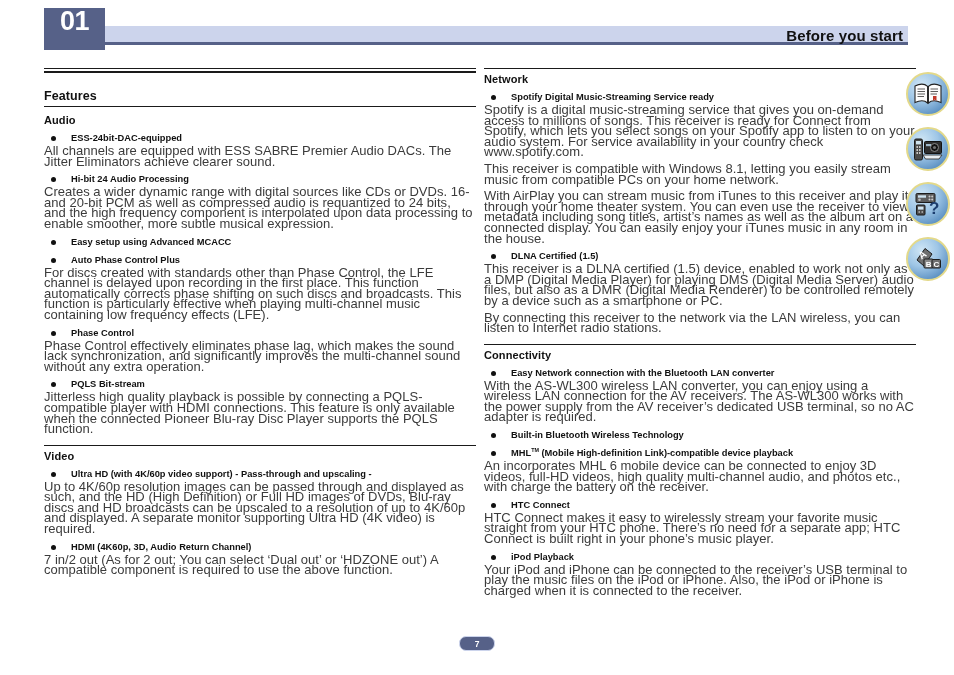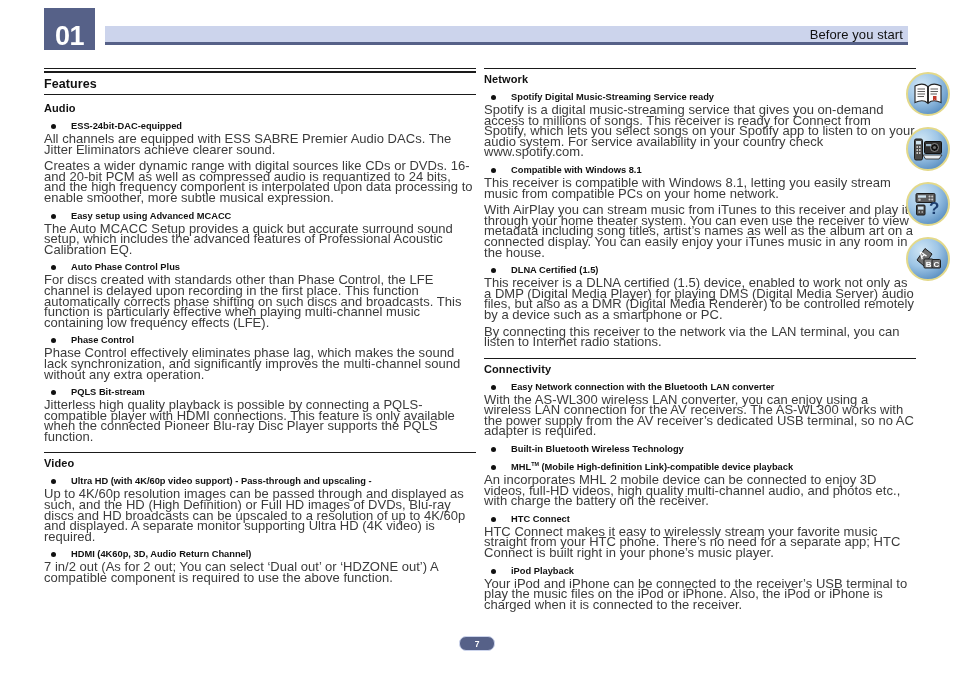--- a/index.html
+++ b/index.html
@@ -19,24 +19,24 @@
   
   .header {
     position: absolute;
     left: 0; top: 0;
     width: 954px;
     height: 58px;
   }
   .chapter-box {
     position: absolute;
     left: 44px; top: 8px;
-    width: 51px; height: 42px;
+    width: 61px; height: 42px;
     background: #566188;
     display: flex;
-    align-items: flex-end;
+    align-items: flex-start;
     justify-content: center;
   }
   .chapter-num {
     color: #ffffff;
     font-size: 27px;
     font-weight: bold;
     letter-spacing: -0.5px;
     line-height: 1;
   }
   .header-band {
@@ -44,22 +44,22 @@
     left: 105px; top: 26px;
     width: 803px; height: 19px;
     background: #ccd4ec;
     border-bottom: 3px solid #566188;
     box-sizing: border-box;
   }
   .header-title {
     position: absolute;
     right: 5px;
     top: 1px;
-    font-size: 13px;
-    font-weight: normal;
+    font-size: 15px;
+    font-weight: bold;
     color: #111111;
     letter-spacing: 0.1px;
     white-space: nowrap;
   }
 
   
   .col {
     position: absolute;
     top: 68px;
     width: 432px;
@@ -68,21 +68,21 @@
   .col-right { left: 484px; }
 
   
   .major-head {
     border-top: 1px solid #1a1a1a;
     padding-top: 2px;
     margin-top: 0;
   }
   .major-head-inner {
     border-top: 2.5px solid #1a1a1a;
-    padding-top: 4px;
+    padding-top: 16px;
   }
   .major-head-text {
     font-size: 12.5px;
     font-weight: bold;
     color: #111111;
     padding-bottom: 3px;
     letter-spacing: 0.1px;
   }
   .major-rule {
     border-bottom: 1px solid #1a1a1a;
@@ -202,25 +202,25 @@
     </div>
   </div>
   <div class="major-rule"></div>
   <div id="left-sections">
       <div class="sec-head first notop">Audio</div>
       <div class="item">
         <div class="item-title"><span class="bullet"></span><span>ESS-24bit-DAC-equipped</span></div>
         <div class="item-body">All channels are equipped with ESS SABRE Premier Audio DACs. The Jitter Eliminators achieve clearer sound.</div>
       </div>
       <div class="item">
+        <div class="item-title"><span class="bullet"></span><span>Hi-bit 24 Audio Processing</span></div>
         <div class="item-body">Creates a wider dynamic range with digital sources like CDs or DVDs. 16- and 20-bit PCM as well as compressed audio is requantized to 24 bits, and the high frequency component is interpolated upon data processing to enable smoother, more subtle musical expression.</div>
       </div>
       <div class="item">
         <div class="item-title"><span class="bullet"></span><span>Easy setup using Advanced MCACC</span></div>
-        <div class="item-body">The Auto MCACC Setup provides a quick but accurate surround sound setup, which includes the advanced features of Professional Acoustic Calibration EQ.</div>
       </div>
       <div class="item">
         <div class="item-title"><span class="bullet"></span><span>Auto Phase Control Plus</span></div>
         <div class="item-body">For discs created with standards other than Phase Control, the LFE channel is delayed upon recording in the first place. This function automatically corrects phase shifting on such discs and broadcasts. This function is particularly effective when playing multi-channel music containing low frequency effects (LFE).</div>
       </div>
       <div class="item">
         <div class="item-title"><span class="bullet"></span><span>Phase Control</span></div>
         <div class="item-body">Phase Control effectively eliminates phase lag, which makes the sound lack synchronization, and significantly improves the multi-channel sound without any extra operation.</div>
       </div>
       <div class="item">
@@ -240,44 +240,43 @@
 </div>
 
 <div class="col col-right">
   <div id="right-sections">
       <div class="sec-head first">Network</div>
       <div class="item">
         <div class="item-title"><span class="bullet"></span><span>Spotify Digital Music-Streaming Service ready</span></div>
         <div class="item-body">Spotify is a digital music-streaming service that gives you on-demand access to millions of songs. This receiver is ready for Connect from Spotify, which lets you select songs on your Spotify app to listen to on your audio system. For service availability in your country check www.spotify.com.</div>
       </div>
       <div class="item">
-        <div class="item-title"><span class="bullet"></span><span>Compatible with Windows 8.1</span></div>
         <div class="item-body">This receiver is compatible with Windows 8.1, letting you easily stream music from compatible PCs on your home network.</div>
       </div>
       <div class="item">
         <div class="item-body">With AirPlay you can stream music from iTunes to this receiver and play it through your home theater system. You can even use the receiver to view metadata including song titles, artist’s names as well as the album art on a connected display. You can easily enjoy your iTunes music in any room in the house.</div>
       </div>
       <div class="item">
         <div class="item-title"><span class="bullet"></span><span>DLNA Certified (1.5)</span></div>
         <div class="item-body">This receiver is a DLNA certified (1.5) device, enabled to work not only as a DMP (Digital Media Player) for playing DMS (Digital Media Server) audio files, but also as a DMR (Digital Media Renderer) to be controlled remotely by a device such as a smartphone or PC.</div>
       </div>
       <div class="item">
-        <div class="item-body">By connecting this receiver to the network via the LAN terminal, you can listen to Internet radio stations.</div>
+        <div class="item-body">By connecting this receiver to the network via the LAN wireless, you can listen to Internet radio stations.</div>
       </div>
       <div class="sec-head">Connectivity</div>
       <div class="item">
         <div class="item-title"><span class="bullet"></span><span>Easy Network connection with the Bluetooth LAN converter</span></div>
         <div class="item-body">With the AS-WL300 wireless LAN converter, you can enjoy using a wireless LAN connection for the AV receivers. The AS-WL300 works with the power supply from the AV receiver’s dedicated USB terminal, so no AC adapter is required.</div>
       </div>
       <div class="item">
         <div class="item-title"><span class="bullet"></span><span><span>Built-in </span><span class="ital">Bluetooth</span><span> Wireless Technology</span></span></div>
       </div>
       <div class="item">
         <div class="item-title"><span class="bullet"></span><span><span>MHL</span><sup class="tm">TM</sup><span> (Mobile High-definition Link)-compatible device playback</span></span></div>
-        <div class="item-body">An incorporates MHL 2 mobile device can be connected to enjoy 3D videos, full-HD videos, high quality multi-channel audio, and photos etc., with charge the battery on the receiver.</div>
+        <div class="item-body">An incorporates MHL 6 mobile device can be connected to enjoy 3D videos, full-HD videos, high quality multi-channel audio, and photos etc., with charge the battery on the receiver.</div>
       </div>
       <div class="item">
         <div class="item-title"><span class="bullet"></span><span>HTC Connect</span></div>
         <div class="item-body">HTC Connect makes it easy to wirelessly stream your favorite music straight from your HTC phone. There’s no need for a separate app; HTC Connect is built right in your phone’s music player.</div>
       </div>
       <div class="item">
         <div class="item-title"><span class="bullet"></span><span>iPod Playback</span></div>
         <div class="item-body">Your iPod and iPhone can be connected to the receiver’s USB terminal to play the music files on the iPod or iPhone. Also, the iPod or iPhone is charged when it is connected to the receiver.</div>
       </div>
     </div>

